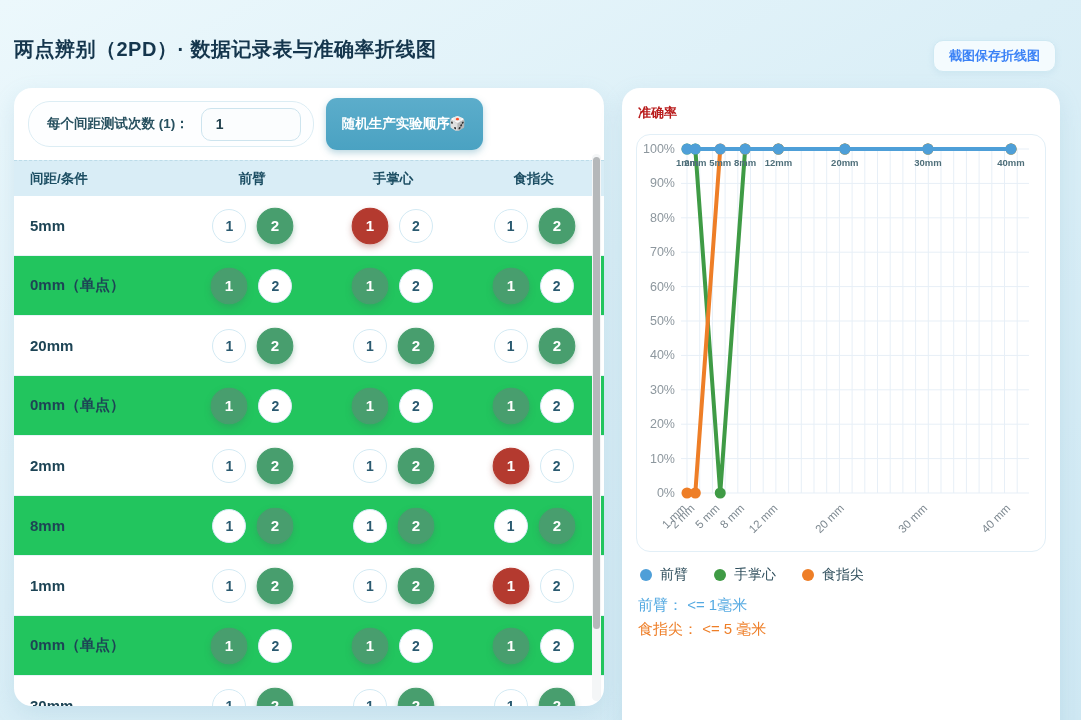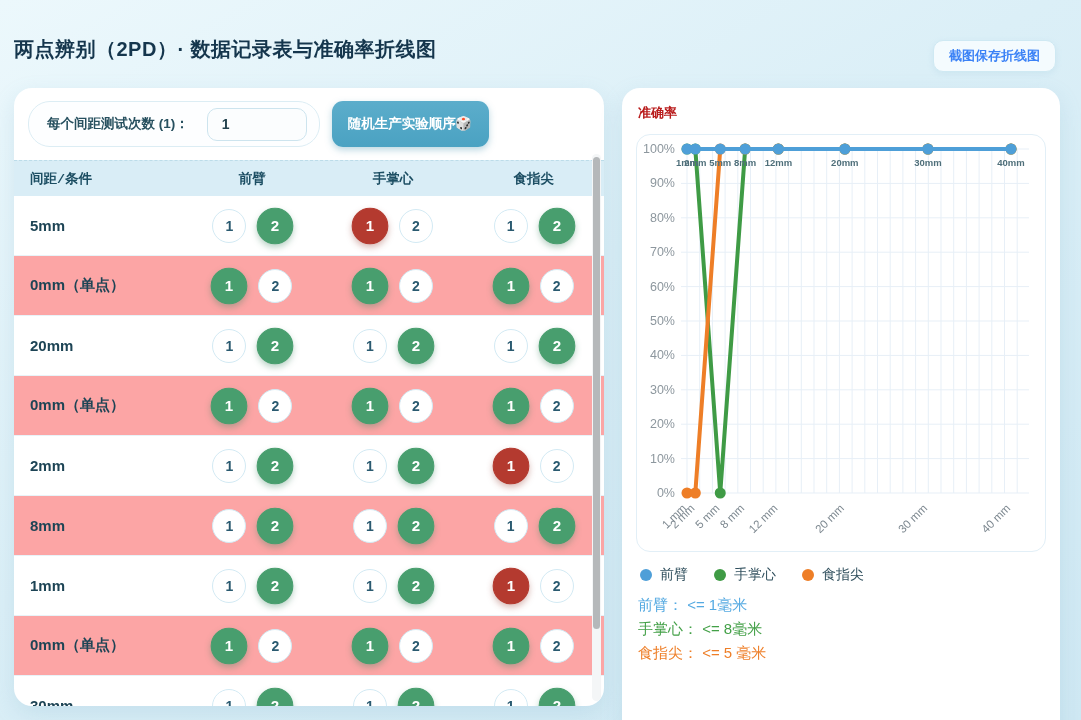--- a/index.html
+++ b/index.html
@@ -18,45 +18,45 @@
   }
 
   
   .left-card {
     position:absolute; left:14px; top:88px; width:590px; height:618px;
     background:#fff; border-radius:18px; overflow:hidden;
     box-shadow:0 8px 22px rgba(110,165,195,.18);
   }
   .controls { height:72px; display:flex; align-items:center; padding:0 14px; gap:12px; }
   .pill {
-    display:flex; align-items:center; gap:18px; border:1.5px solid #dcedf4;
+    display:flex; align-items:center; gap:12px; border:1.5px solid #dcedf4;
     border-radius:22px; padding:5px 12px 5px 18px; height:46px; background:#fdfeff;
   }
   .pill-label { font-size:13.5px; font-weight:bold; color:#27505f; white-space:nowrap; }
   .pill input {
     width:100px; height:33px; border:1.5px solid #cde4ee; border-radius:10px;
     background:#fbfdfe; font-family:inherit; font-size:14px; font-weight:bold; color:#23424e; padding:0 14px;
   }
   .rand-btn {
-    height:46px; padding:0 16px; border:none; border-radius:11px; cursor:pointer;
+    height:52px; padding:0 16px; border:none; border-radius:11px; cursor:pointer;
     background:linear-gradient(180deg,#5cadcb,#4aa2c2); color:#fff; font-family:inherit;
     font-size:13.5px; font-weight:bold; box-shadow:0 3px 7px rgba(60,140,170,.35);
   }
   .thead {
     height:36px; background:#d9edf6; border-top:1.5px dashed #bcdce9;
     display:grid; grid-template-columns:168px 1fr 1fr 1fr; align-items:center;
     font-size:13.5px; font-weight:bold; color:#1c4e63;
   }
-  .thead .h0 { padding-left:16px;font-family:Liberation Mono, monospace; }
+  .thead .h0 { padding-left:16px; }
   .thead .hc { text-align:center; }
   .trow {
     height:60px; display:grid; grid-template-columns:168px 1fr 1fr 1fr; align-items:center;
     border-bottom:1px solid #e8f3f8;
   }
-  .trow.alt { background:#fca5a5; }
+  .trow.alt { background:#22c55e; }
   .row-label { padding-left:16px; font-size:15px; font-weight:bold; color:#1d4455; }
   .pair { display:flex; justify-content:center; align-items:center; gap:12px; }
   .cbtn {
     width:34px; height:34px; border-radius:50%; display:flex; align-items:center; justify-content:center;
     font-size:14px; font-weight:bold; cursor:pointer; border:1.5px solid #d3eaf4; background:#fff; color:#2a5a70;
     font-family:inherit;
   }
   .cbtn.green { background:#489e6e; border-color:#489e6e; color:#fff; transform:scale(1.08); box-shadow:0 3px 6px rgba(60,130,95,.35); }
   .cbtn.red   { background:#b43a2f; border-color:#b43a2f; color:#fff; transform:scale(1.08); box-shadow:0 3px 6px rgba(150,60,50,.35); }
   .sb-track { position:absolute; top:66px; bottom:5px; right:3px; width:9px; border-radius:5px; background:#f4f6f7; }
@@ -347,17 +347,16 @@
         <span>手掌心</span>
       </div>
       <div class="legend-item">
         <span class="legend-dot" style="background: rgb(238, 126, 39);"></span>
         <span>食指尖</span>
       </div>
     </div>
   <div class="summary">
     <div id="summary-lines">
         <div class="res" style="color: rgb(85, 170, 226);">前臂： &lt;= 1毫米</div>
-        <div class="res" style="color: rgb(67, 160, 71);">手掌心： &lt;= 8毫米</div>
         <div class="res" style="color: rgb(238, 126, 39);">食指尖： &lt;= 5 毫米</div>
       </div>
   </div>
 </div>
 
 </body></html>

